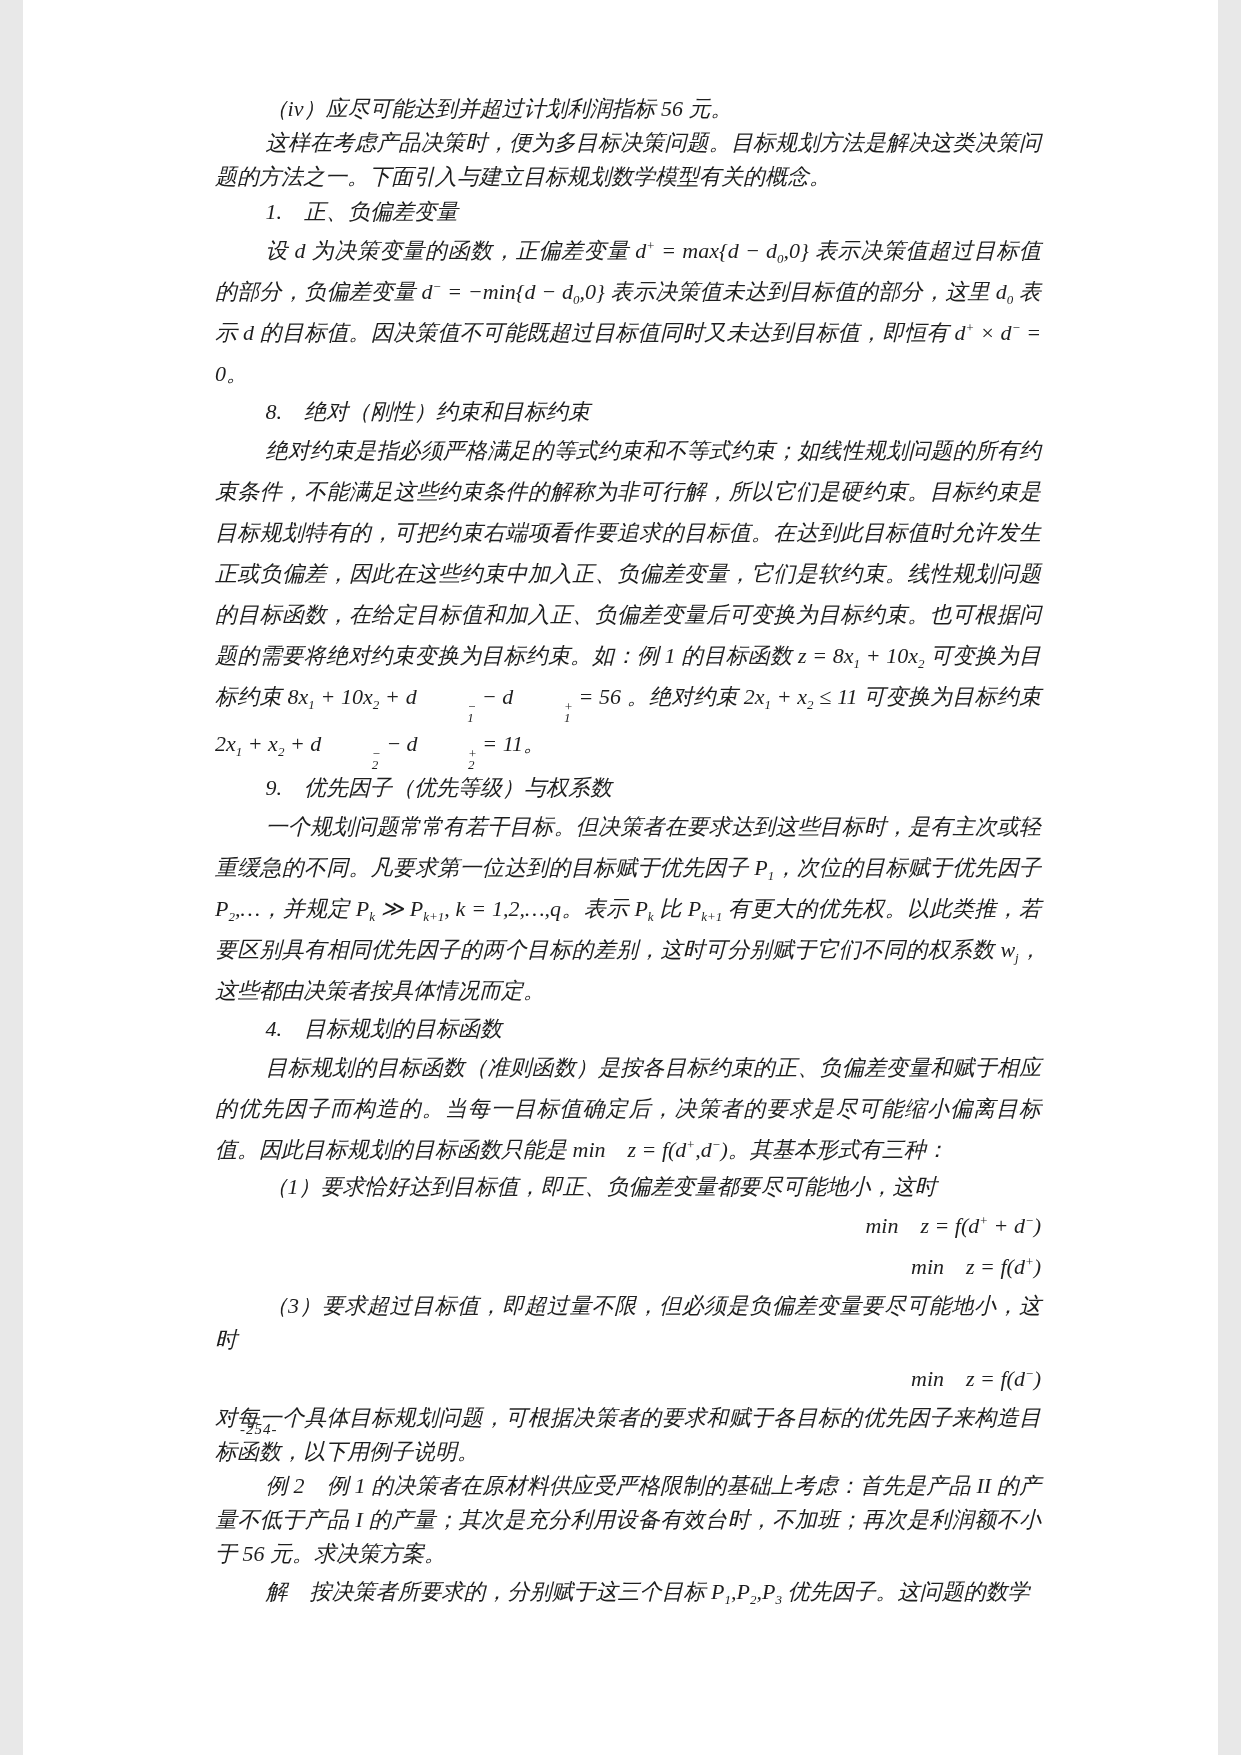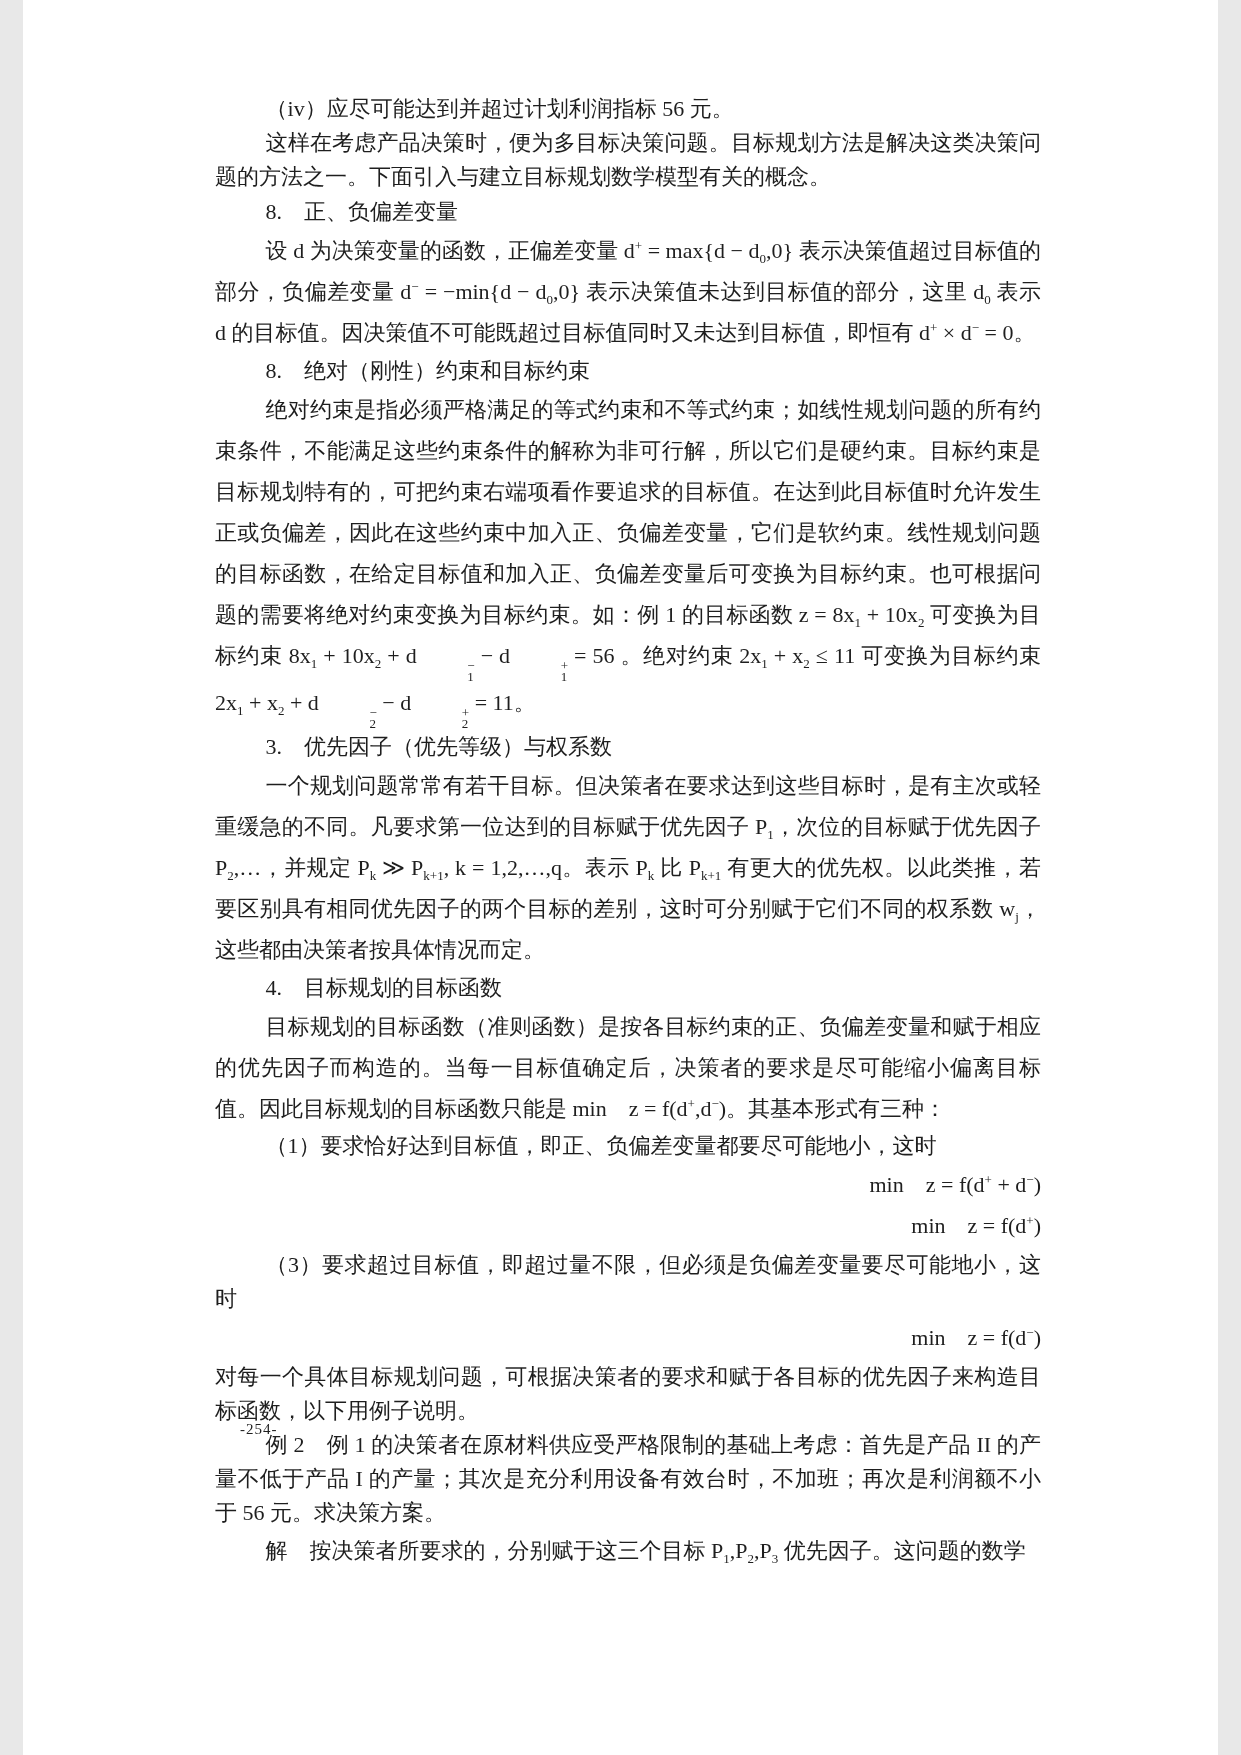--- a/index.html
+++ b/index.html
@@ -5,20 +5,21 @@
   html, body { margin: 0; padding: 0; background: #e8e8e8; }
   .page {
     position: relative;
     width: 1195px;
     height: 1755px;
     background: #ffffff;
     margin: 0 auto;
     font-family: "Liberation Serif", "DejaVu Serif", serif;
     color: #1e1e1e;
     overflow: hidden;
+    font-style: italic;
   }
   .text-column {
     position: absolute;
     left: 192px;
     top: 92px;
     width: 826px;
     font-size: 22px;
     text-align: justify;
   }
   .para {
@@ -74,41 +75,41 @@
 </head>
 <body>
 
 <div class="page">
   <div class="text-column">
 
     <p class="para">（iv）应尽可能达到并超过计划利润指标 56 元。</p>
 
     <p class="para">这样在考虑产品决策时，便为多目标决策问题。目标规划方法是解决这类决策问题的方法之一。下面引入与建立目标规划数学模型有关的概念。</p>
 
-    <p class="heading">8. 正、负偏差变量</p>
+    <p class="heading">1. 正、负偏差变量</p>
 
     <p class="para math">设 d 为决策变量的函数，正偏差变量 d<sup>+</sup> = max{d − d<sub>0</sub>,0} 表示决策值超过目标值的部分，负偏差变量 d<sup>−</sup> = −min{d − d<sub>0</sub>,0} 表示决策值未达到目标值的部分，这里 d<sub>0</sub> 表示 d 的目标值。因决策值不可能既超过目标值同时又未达到目标值，即恒有 d<sup>+</sup> × d<sup>−</sup> = 0。</p>
 
     <p class="heading">8. 绝对（刚性）约束和目标约束</p>
 
     <p class="para math">绝对约束是指必须严格满足的等式约束和不等式约束；如线性规划问题的所有约束条件，不能满足这些约束条件的解称为非可行解，所以它们是硬约束。目标约束是目标规划特有的，可把约束右端项看作要追求的目标值。在达到此目标值时允许发生正或负偏差，因此在这些约束中加入正、负偏差变量，它们是软约束。线性规划问题的目标函数，在给定目标值和加入正、负偏差变量后可变换为目标约束。也可根据问题的需要将绝对约束变换为目标约束。如：例 1 的目标函数 z = 8x<sub>1</sub> + 10x<sub>2</sub> 可变换为目标约束 8x<sub>1</sub> + 10x<sub>2</sub> + d<span class="supsub">
           <span>−</span>
           <span>1</span>
         </span> − d<span class="supsub">
           <span>+</span>
           <span>1</span>
         </span> = 56 。绝对约束 2x<sub>1</sub> + x<sub>2</sub> ≤ 11 可变换为目标约束 2x<sub>1</sub> + x<sub>2</sub> + d<span class="supsub">
           <span>−</span>
           <span>2</span>
         </span> − d<span class="supsub">
           <span>+</span>
           <span>2</span>
         </span> = 11。</p>
 
-    <p class="heading">3. 优先因子（优先等级）与权系数</p>
+    <p class="heading">9. 优先因子（优先等级）与权系数</p>
 
     <p class="para math">一个规划问题常常有若干目标。但决策者在要求达到这些目标时，是有主次或轻重缓急的不同。凡要求第一位达到的目标赋于优先因子 P<sub>1</sub>，次位的目标赋于优先因子 P<sub>2</sub>,…，并规定 P<sub>k</sub> ≫ P<sub>k+1</sub>, k = 1,2,…,q。表示 P<sub>k</sub> 比 P<sub>k+1</sub> 有更大的优先权。以此类推，若要区别具有相同优先因子的两个目标的差别，这时可分别赋于它们不同的权系数 w<sub>j</sub>，这些都由决策者按具体情况而定。</p>
 
     <p class="heading">4. 目标规划的目标函数</p>
 
     <p class="para math">目标规划的目标函数（准则函数）是按各目标约束的正、负偏差变量和赋于相应的优先因子而构造的。当每一目标值确定后，决策者的要求是尽可能缩小偏离目标值。因此目标规划的目标函数只能是 min z = f(d<sup>+</sup>,d<sup>−</sup>)。其基本形式有三种：</p>
 
     <p class="para">（1）要求恰好达到目标值，即正、负偏差变量都要尽可能地小，这时</p>
 
     <p class="formula">min z = f(d<sup>+</sup> + d<sup>−</sup>)</p>

